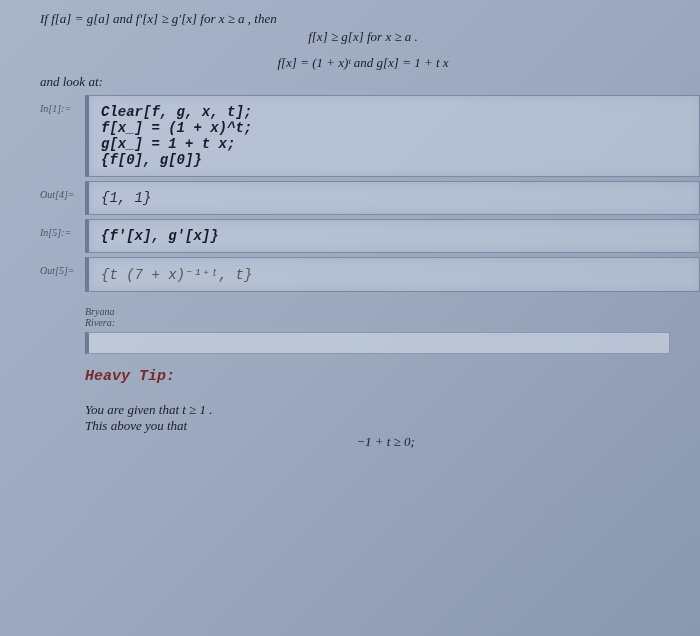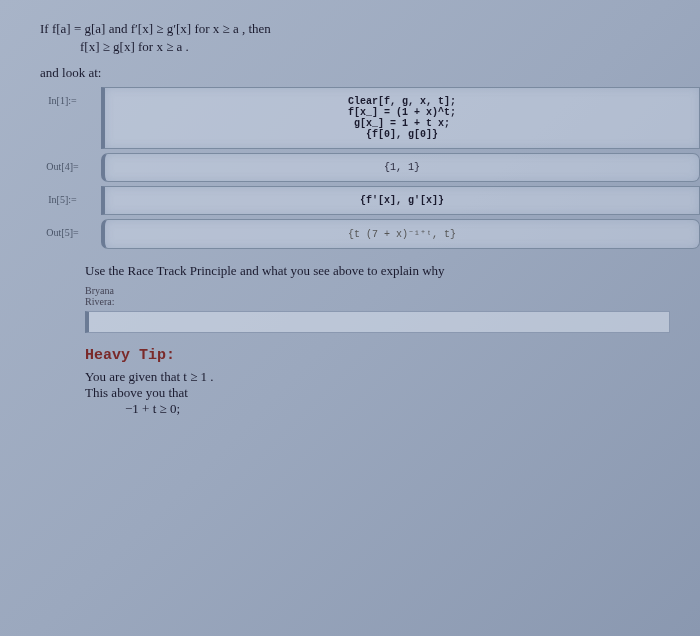--- a/index.html
+++ b/index.html
@@ -8,58 +8,56 @@
     width: 700px;
     height: 636px;
     background: linear-gradient(135deg, #a8b4c8 0%, #9ba8be 50%, #8a98b0 100%);
     font-family: Georgia, 'Times New Roman', serif;
     font-size: 13px;
     color: #1a1a2e;
     overflow: hidden;
     box-sizing: border-box;
   }
   .page {
-    padding: 20px 0 10px 40px;
+    padding: 10px 0 10px 40px;
+    font-style: italic;
   }
   .prose {
     padding-right: 30px;
     line-height: 1.4;
   }
-  .indent1 { margin-left: 40px; }
+  .indent1 { margin-left: 16px; text-align: center; }
   .cell-row {
     display: flex;
     align-items: stretch;
     margin: 4px 0 4px 0;
-    text-align: center;
   }
   .cell-label {
     font-size: 10px;
     color: #4a5568;
     width: 45px;
     flex: 0 0 45px;
     padding-top: 8px;
   }
   .cell-box {
     flex: 1;
     background: rgba(200, 210, 225, 0.55);
     border: 1px solid #7a8aa0;
     border-left: 4px solid #6b7b95;
     padding: 8px 12px;
     font-family: 'Courier New', monospace;
-    font-size: 10px;
+    font-size: 14px;
     font-weight: bold;
     color: #1a1a2e;
     white-space: pre;
     box-shadow: inset 0 0 8px rgba(120,140,170,0.3);
-    margin-left: 16px;
   }
   .cell-box.output {
     font-weight: normal;
     color: #2a2a3e;
-    border-radius: 7px;
   }
   .question-block {
     margin-left: 45px;
     margin-top: 14px;
     padding-right: 30px;
   }
   .marker {
     display:inline-block;
     width:0; height:0;
     border-left:6px solid transparent;
@@ -78,35 +76,36 @@
     background: rgba(210, 218, 232, 0.6);
     border: 1px solid #8a98b0;
     border-left: 4px solid #6b7b95;
     margin: 2px 0 14px 0;
   }
   .heavy-tip {
     font-family: 'Courier New', monospace;
     font-weight: bold;
     color: #7a2a2a;
     font-size: 15px;
-    margin-bottom: 5px;
+    margin-bottom: 17px;
   }
   .math { white-space: nowrap; }
 </style>
 </head>
 <body>
 
 <div class="page">
 
   <div class="prose">
     <div class="math">If f[a] = g[a]  and f′[x] ≥ g′[x]  for x ≥ a  , then</div>
     <div class="indent1 math">f[x] ≥ g[x]  for x ≥ a  .</div>
   </div>
 
   <div class="prose" style="margin-top:8px">
+    <div class="indent1 math">f[x] = (1 + x)ᵗ   and g[x] = 1 + t x</div>
     <div>and look at:</div>
   </div>
 
   <div class="cell-row">
     <div class="cell-label">In[1]:=</div>
     <div class="cell-box">Clear[f, g, x, t];
 f[x_] = (1 + x)^t;
 g[x_] = 1 + t x;
 {f[0], g[0]}</div>
   </div>
@@ -120,21 +119,20 @@
     <div class="cell-label">In[5]:=</div>
     <div class="cell-box">{f'[x], g'[x]}</div>
   </div>
 
   <div class="cell-row">
     <div class="cell-label">Out[5]=</div>
     <div class="cell-box output" style="color:#555">{t (7 + x)⁻¹⁺ᵗ, t}</div>
   </div>
 
   <div class="question-block">
-    <div>Use the Race Track Principle and what you see above to explain why</div>
     <div class="author" style="white-space:pre">Bryana
 Rivera:</div>
     <div class="answer-bar"></div>
 
     <div class="heavy-tip">Heavy Tip:</div>
     <div>You are given that t ≥ 1  .</div>
     <div>This above you that</div>
     <div class="indent1 math">−1 + t ≥ 0;</div>
   </div>
 

